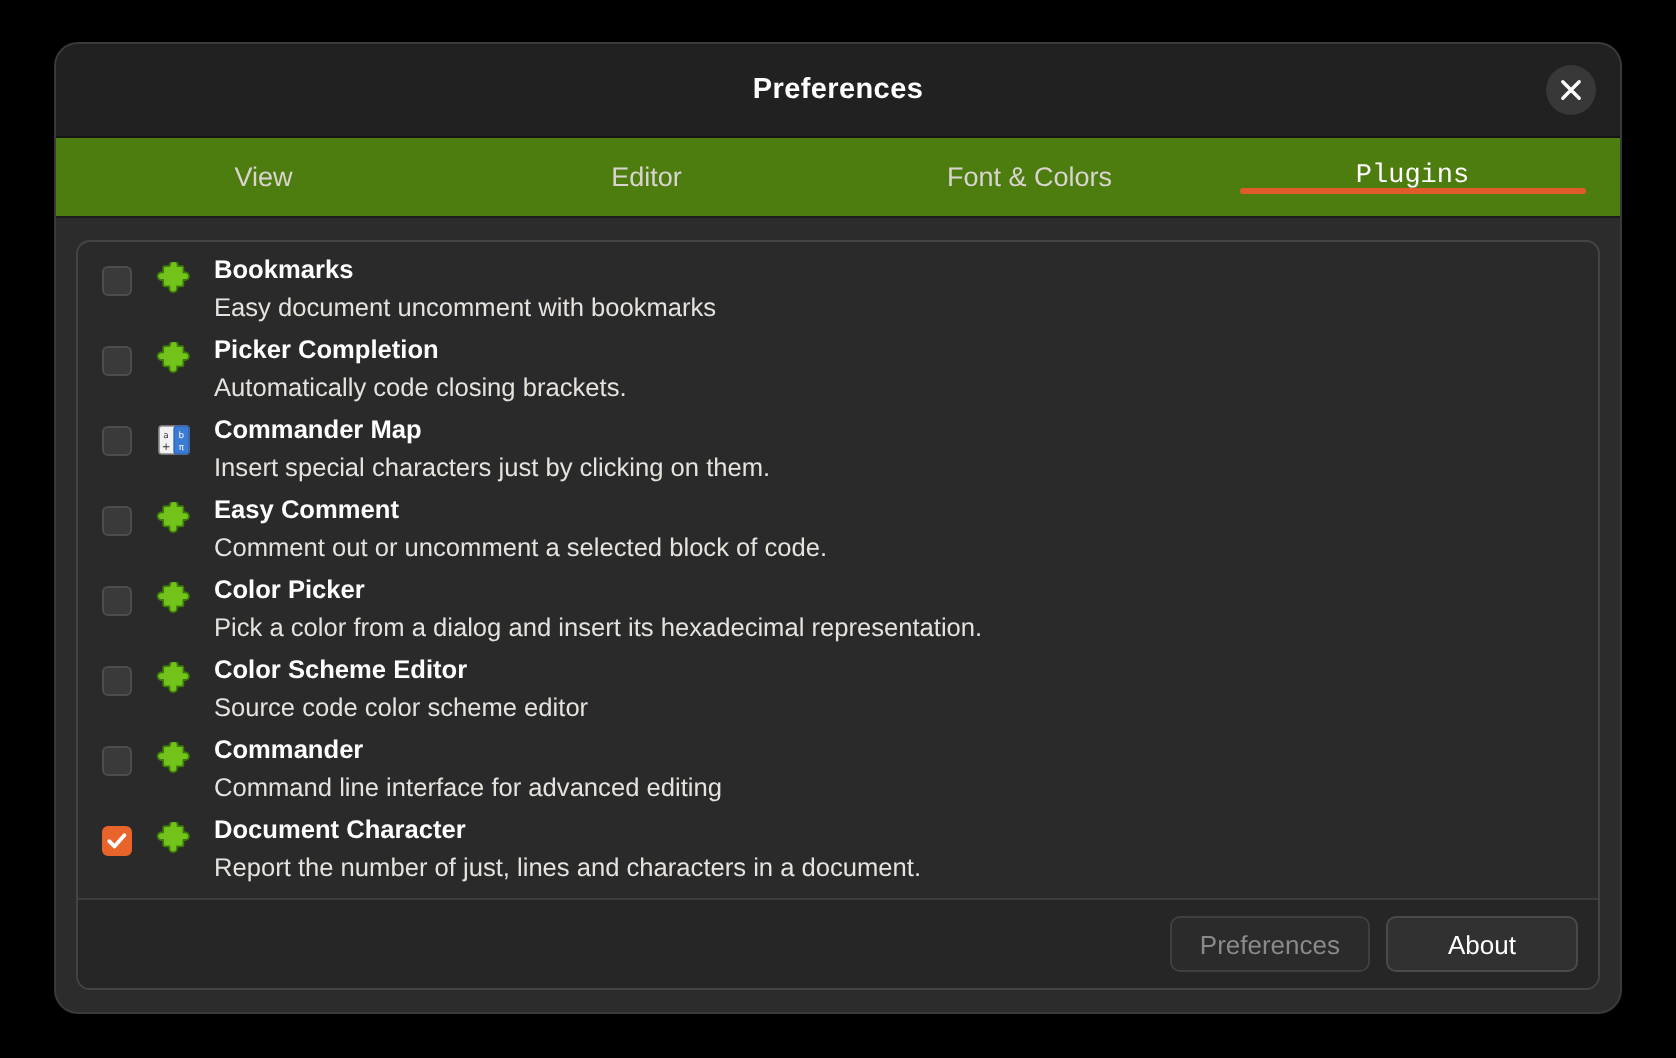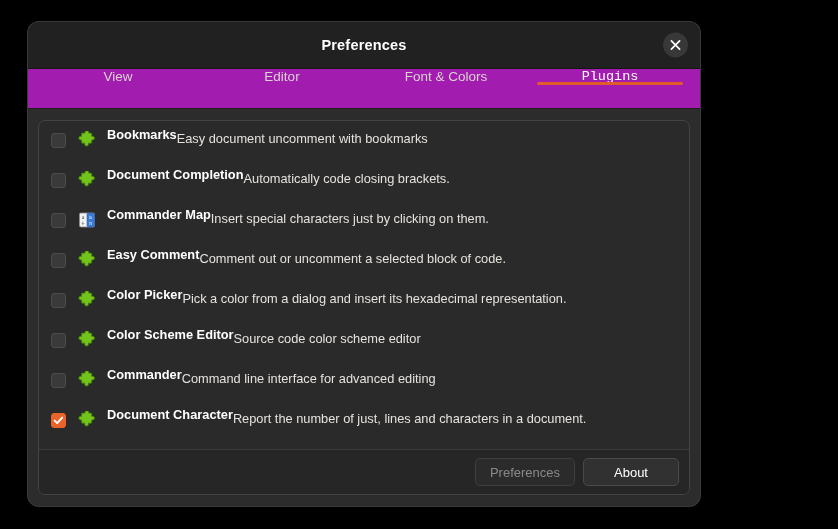--- a/index.html
+++ b/index.html
@@ -12,21 +12,21 @@
   }
   body {
     font-family: "Liberation Sans", sans-serif;
     -webkit-font-smoothing: antialiased;
   }
 
   #window {
     position: absolute;
     left: 28px;
     top: 22px;
-    width: 672px;
+    width: 782px;
     height: 484px;
     background: #2c2c2c;
     border-radius: 11px;
     box-shadow: 0 0 0 1px #3a3a3a;
     overflow: hidden;
     display: flex;
     flex-direction: column;
   }
 
   
@@ -59,24 +59,24 @@
     align-items: center;
     justify-content: center;
     cursor: pointer;
   }
   #close-button svg { display: block; }
 
   
   #tabstrip {
     height: 39px;
     flex: 0 0 39px;
-    background: #a21caf;
+    background: #4d7c0f;
     border-bottom: 1px solid #1d1d1d;
     display: flex;
-    align-items: flex-start;
+    align-items: center;
     padding: 0 8px;
   }
   .tab {
     flex: 1 1 0;
     display: flex;
     align-items: center;
     justify-content: center;
     position: relative;
     font-size: 13.5px;
     color: #d9d4d0;
@@ -150,20 +150,21 @@
     height: 18px;
     margin-top: 4px;
     margin-left: 12px;
   }
   .plugin-icon svg { display: block; }
 
   .plugin-text {
     margin-left: 11px;
     margin-top: 0px;
     display: flex;
+    flex-direction: column;
     line-height: 1;
   }
   .plugin-name {
     font-size: 12.8px;
     font-weight: bold;
     color: #ffffff;
     margin-top: 2px;
   }
   .plugin-desc {
     font-size: 12.8px;
@@ -244,21 +245,21 @@
             </div>
           </div>
           <div class="plugin-row">
             <div class="checkbox"></div>
             <div class="plugin-icon">
               <svg width="18" height="18" viewBox="0 0 18 18">
                 <path d="M7 1.4 a1.9 1.9 0 0 1 3.8 0 v0.7 h2.1 a0.8 0.8 0 0 1 0.8 0.8 v2.3 h0.9 a1.9 1.9 0 0 1 0 3.8 h-0.9 v2.4 a0.8 0.8 0 0 1 -0.8 0.8 h-2.4 v1.0 a1.9 1.9 0 0 1 -3.8 0 v-1.0 h-2.3 a0.8 0.8 0 0 1 -0.8 -0.8 v-2.4 h-0.9 a1.9 1.9 0 0 1 0 -3.8 h0.9 v-2.3 a0.8 0.8 0 0 1 0.8 -0.8 h2.3 z" fill="#72c41b" stroke="#3f7a0d" stroke-width="0.9" stroke-linejoin="round"></path>
               </svg>
             </div>
             <div class="plugin-text">
-              <div class="plugin-name">Document Completion</div>
+              <div class="plugin-name">Picker Completion</div>
               <div class="plugin-desc">Automatically code closing brackets.</div>
             </div>
           </div>
           <div class="plugin-row">
             <div class="checkbox"></div>
             <div class="plugin-icon">
               <svg width="18" height="18" viewBox="0 0 18 18">
                 <rect x="1.5" y="2" width="15" height="14" rx="1.4" fill="#f2f2f2" stroke="#8e8e8e" stroke-width="0.8"></rect>
                 <rect x="9" y="2" width="7.5" height="14" rx="1.4" fill="#3a7bd5"></rect>
                 <rect x="9" y="2" width="7.5" height="14" rx="1.4" fill="none" stroke="#2a5ea8" stroke-width="0.6"></rect>

